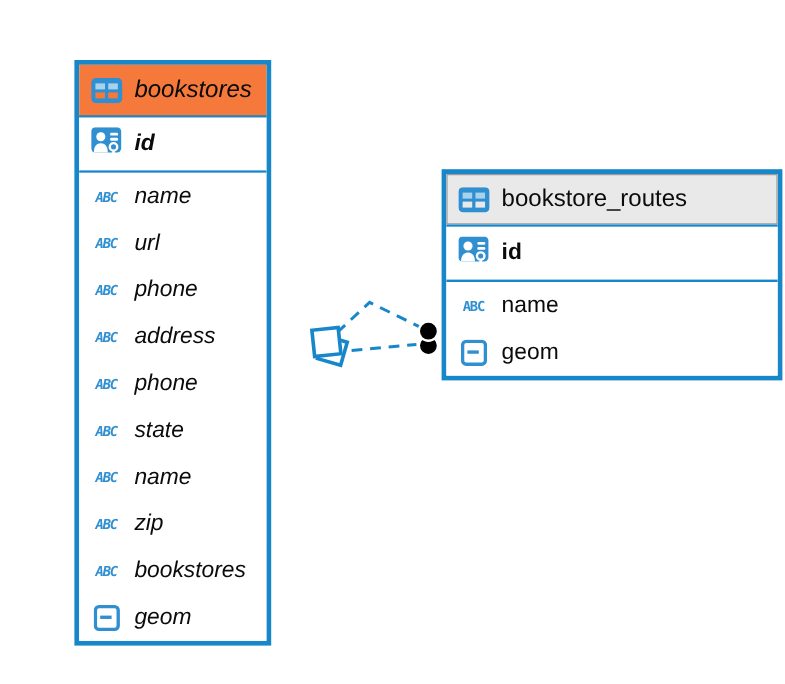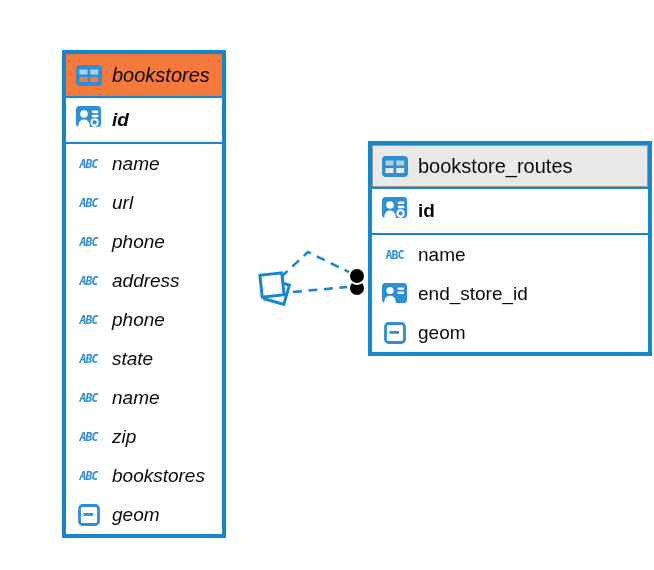--- a/index.html
+++ b/index.html
@@ -183,32 +183,20 @@
               <rect x="17.5" y="23.8" width="4.4" height="2.2" fill="#fff"></rect>
             </svg>
           </span>
           <span>id</span>
         </div>
         <div class="t-row">
           <span class="icon-box">
             <span class="abc-glyph">ABC</span>
           </span>
           <span>name</span>
-        </div>
-        <div class="t-row">
-          <span class="icon-box">
-            <svg width="26" height="21" viewBox="0 0 26 21">
-              <rect width="25" height="20" rx="3.5" fill="#2F8FD1"></rect>
-              <circle cx="8" cy="7.5" r="3.6" fill="#fff"></circle>
-              <path d="M2.2 20 C2.2 15.2 4.6 12.8 8 12.8 C11.4 12.8 13.8 15.2 13.8 20 Z" fill="#fff"></path>
-              <rect x="15.5" y="4.4" width="6.6" height="2.4" rx="1" fill="#fff"></rect>
-              <rect x="15.5" y="8.6" width="6.6" height="2.4" rx="1" fill="#fff"></rect>
-            </svg>
-          </span>
-          <span>end_store_id</span>
         </div>
         <div class="t-row">
           <span class="icon-box">
             <svg width="22" height="22" viewBox="0 0 22 22">
               <rect x="1.5" y="1.5" width="19" height="19" rx="3" fill="none" stroke="#2F8FD1" stroke-width="2.8"></rect>
               <rect x="5.5" y="9" width="9.5" height="2.8" fill="#2F8FD1"></rect>
             </svg>
           </span>
           <span>geom</span>
         </div>

